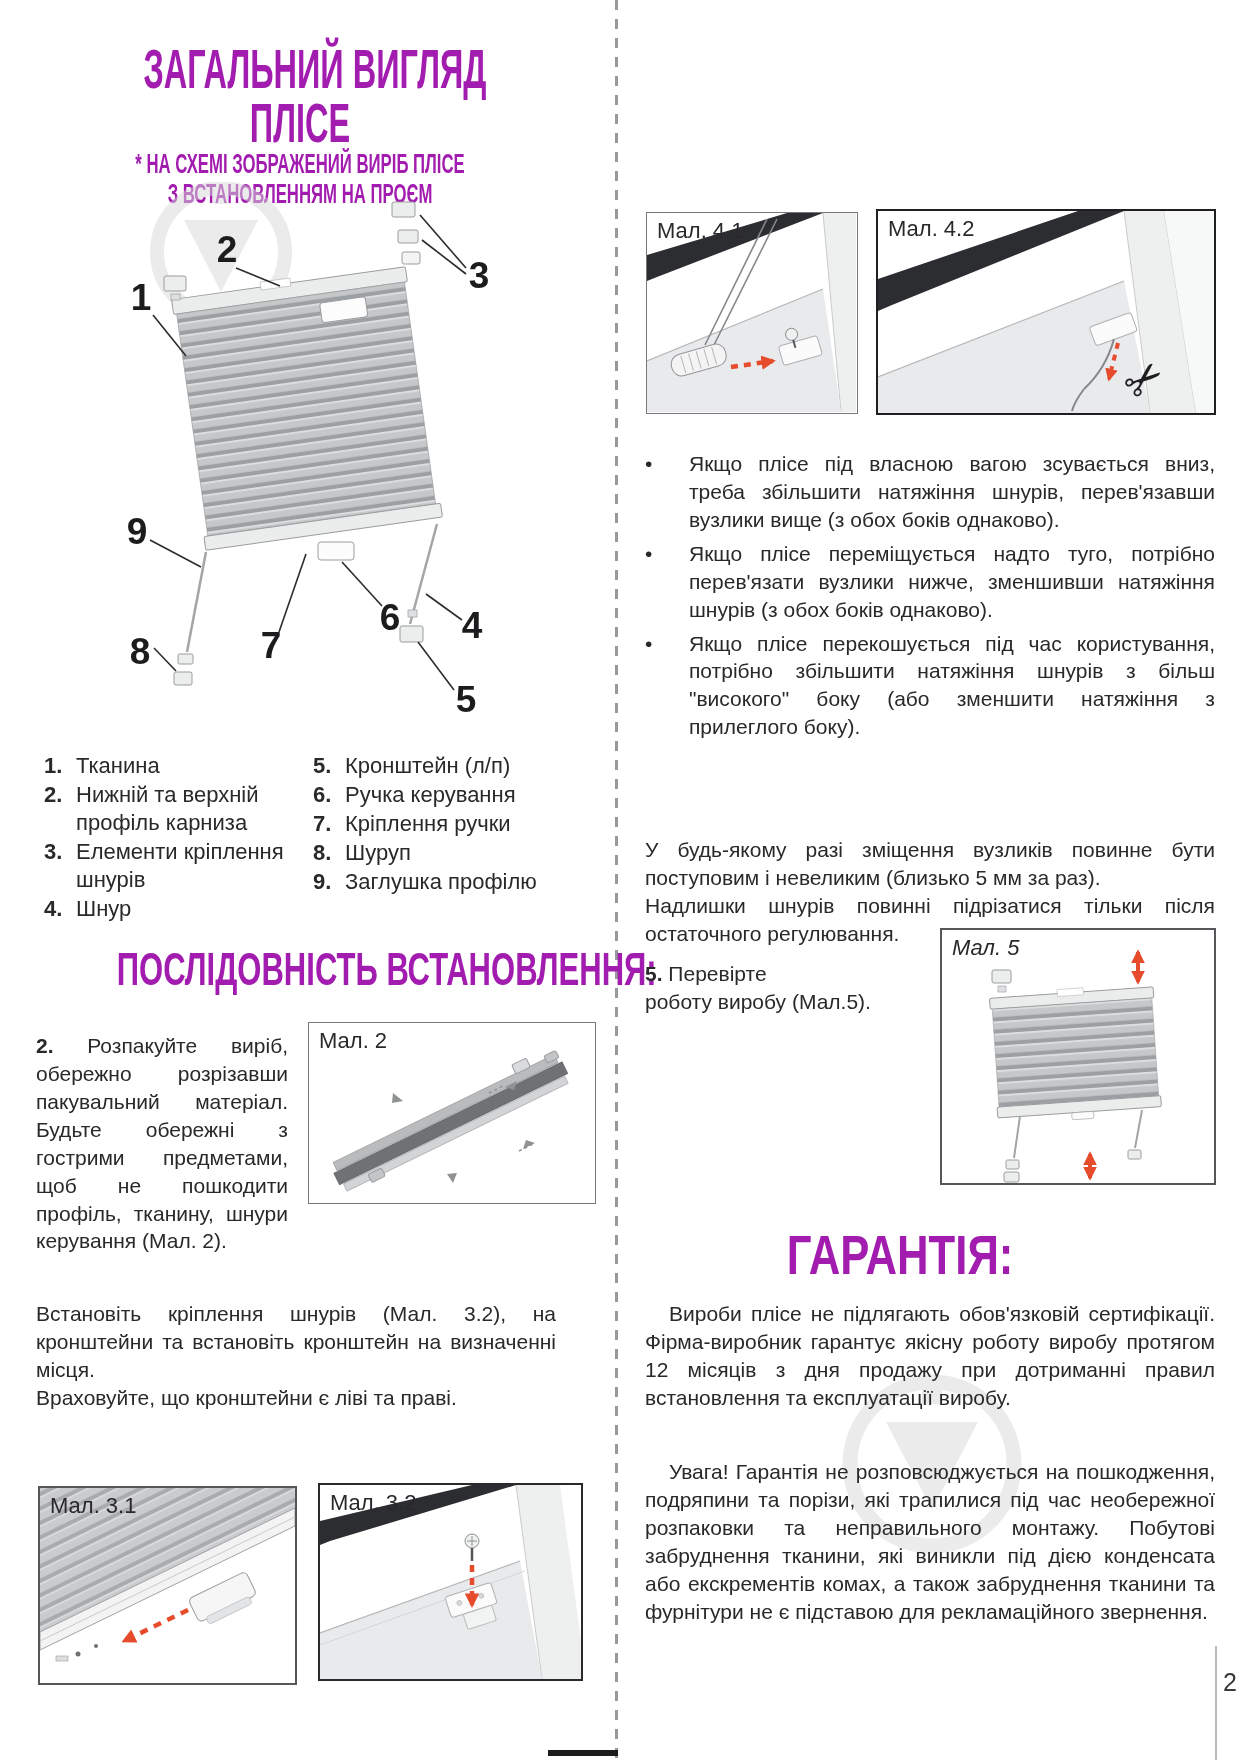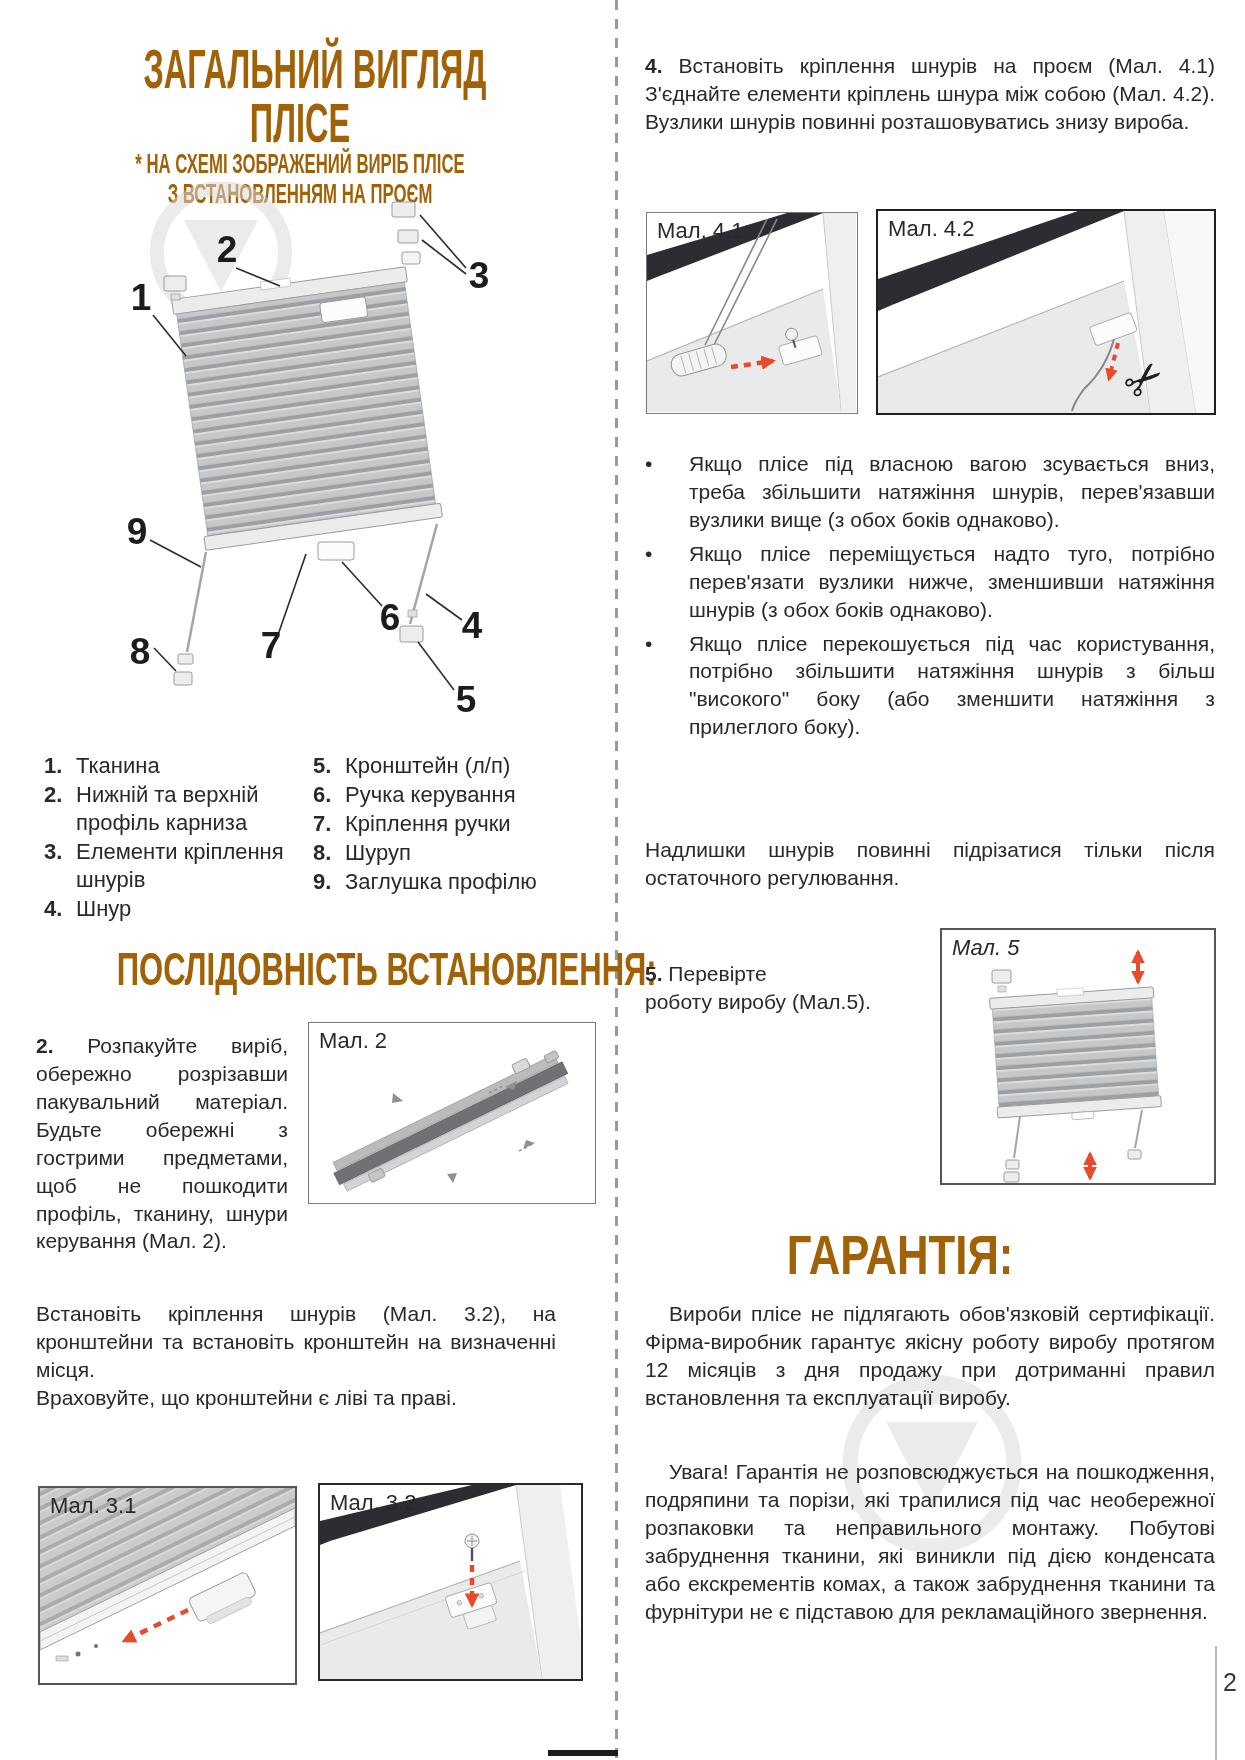--- a/index.html
+++ b/index.html
@@ -1,19 +1,19 @@
 <!DOCTYPE html>
 <html><head>
 <meta charset="utf-8">
 <style>
   html,body{margin:0;padding:0;background:#ffffff;}
   .page{position:relative;width:1245px;height:1760px;background:#fff;overflow:hidden;
         font-family:"Liberation Sans",sans-serif;color:#29282b;}
   .abs{position:absolute;}
-  .cond-wrap{text-align:center;color:#a16207;}
+  .cond-wrap{text-align:center;color:#a21caf;}
   .cond{display:block;font-weight:bold;white-space:nowrap;transform-origin:50% 50%;}
   .body-text{font-size:21px;line-height:1.33;text-align:justify;color:#29282b;}
   .num{font-weight:bold;}
   .legend{display:flex;gap:26px;font-size:22px;line-height:1.27;}
   .leg-col{flex:1;}
   .leg-item{display:grid;grid-template-columns:32px 1fr;margin:0 0 1px 0;}
   .leg-num{font-weight:bold;}
   .figbox{position:absolute;background:#fff;border:2px solid #55565a;box-sizing:border-box;}
   .figbox svg{position:absolute;left:0;top:0;}
   .figlabel{position:absolute;top:5px;left:10px;font-size:22px;color:#29282b;z-index:2;}
@@ -239,24 +239,20 @@
         <circle cx="152" cy="56" r="7" fill="#eff0f0" stroke="#8f9193"></circle>
         <line x1="147" y1="56" x2="157" y2="56" stroke="#8f9193"></line>
         <line x1="152" y1="51" x2="152" y2="61" stroke="#8f9193"></line>
         <line x1="152" y1="63" x2="152" y2="76" stroke="#55565a" stroke-width="2.5"></line>
       </g>
       <line x1="152" y1="80" x2="152" y2="120" stroke="#e64b2c" stroke-width="4.5" stroke-dasharray="7 6" marker-end="url(#m32)"></line>
     </svg>
     <div class="figlabel">Мал. 3.2</div>
   </div>
 
-  <div class="abs body-text" style="left:645px;top:52px;width:570px;">
-    <b class="num">4.</b>
-    <span>Встановіть кріплення шнурів на проєм (Мал. 4.1) З'єднайте елементи кріплень шнура між собою (Мал. 4.2). Вузлики шнурів повинні розташовуватись знизу вироба.</span>
-  </div>
 
   <div class="figbox" style="left:646px;top:212px;width:212px;height:202px;border-width:1.5px;border-color:#77787b;">
     <svg width="209" height="199" viewBox="0 0 209 199">
       <defs>
         <marker id="m41" viewBox="0 0 10 10" refX="8" refY="5" markerWidth="3.2" markerHeight="3.2" orient="auto">
             <path d="M0,0 L10,5 L0,10 z" fill="#e64b2c"></path>
           </marker>
       </defs>
       <polygon points="176,0 209,0 209,199 194,199" fill="#eef0f0"></polygon>
       <line x1="176" y1="0" x2="194" y2="199" stroke="#c9cacc"></line>
@@ -319,20 +315,21 @@
       <span class="dot">•</span>
       <span>Якщо плісе переміщується надто туго, потрібно перев'язати вузлики нижче, зменшивши натяжіння шнурів (з обох боків однаково).</span>
     </div>
     <div class="bullet">
       <span class="dot">•</span>
       <span>Якщо плісе перекошується під час користування, потрібно збільшити натяжіння шнурів з більш "високого" боку (або зменшити натяжіння з прилеглого боку).</span>
     </div>
   </div>
 
   <div class="abs body-text" style="left:645px;top:836px;width:570px;">
+    <div>У будь-якому разі зміщення вузликів повинне бути поступовим і невеликим (близько 5 мм за раз).</div>
     <div>Надлишки шнурів повинні підрізатися тільки після остаточного регулювання.</div>
   </div>
 
   <div class="abs body-text" style="left:645px;top:960px;width:285px;text-align:left;">
     <b class="num">5.</b>
     <span>Перевірте</span><br>
     <span>роботу виробу (Мал.5).</span>
   </div>
 
   <div class="figbox" style="left:940px;top:928px;width:276px;height:257px;font-style:italic;">

